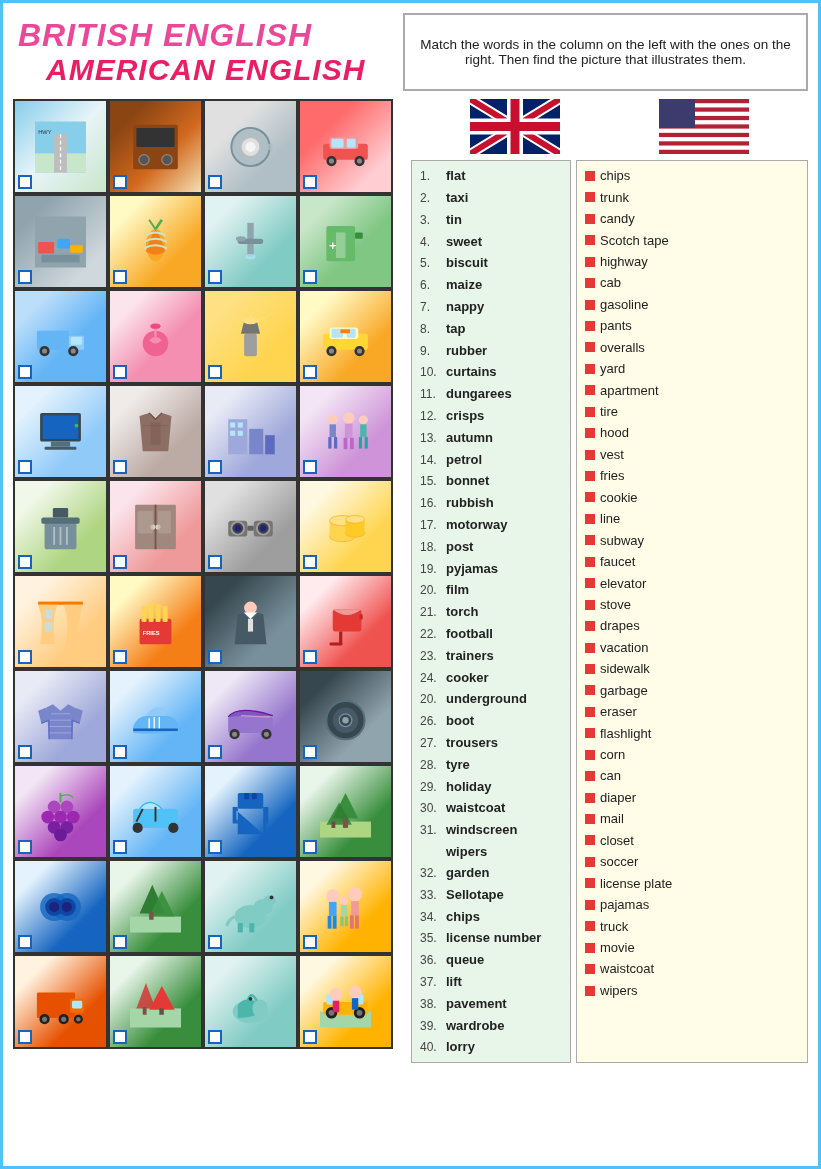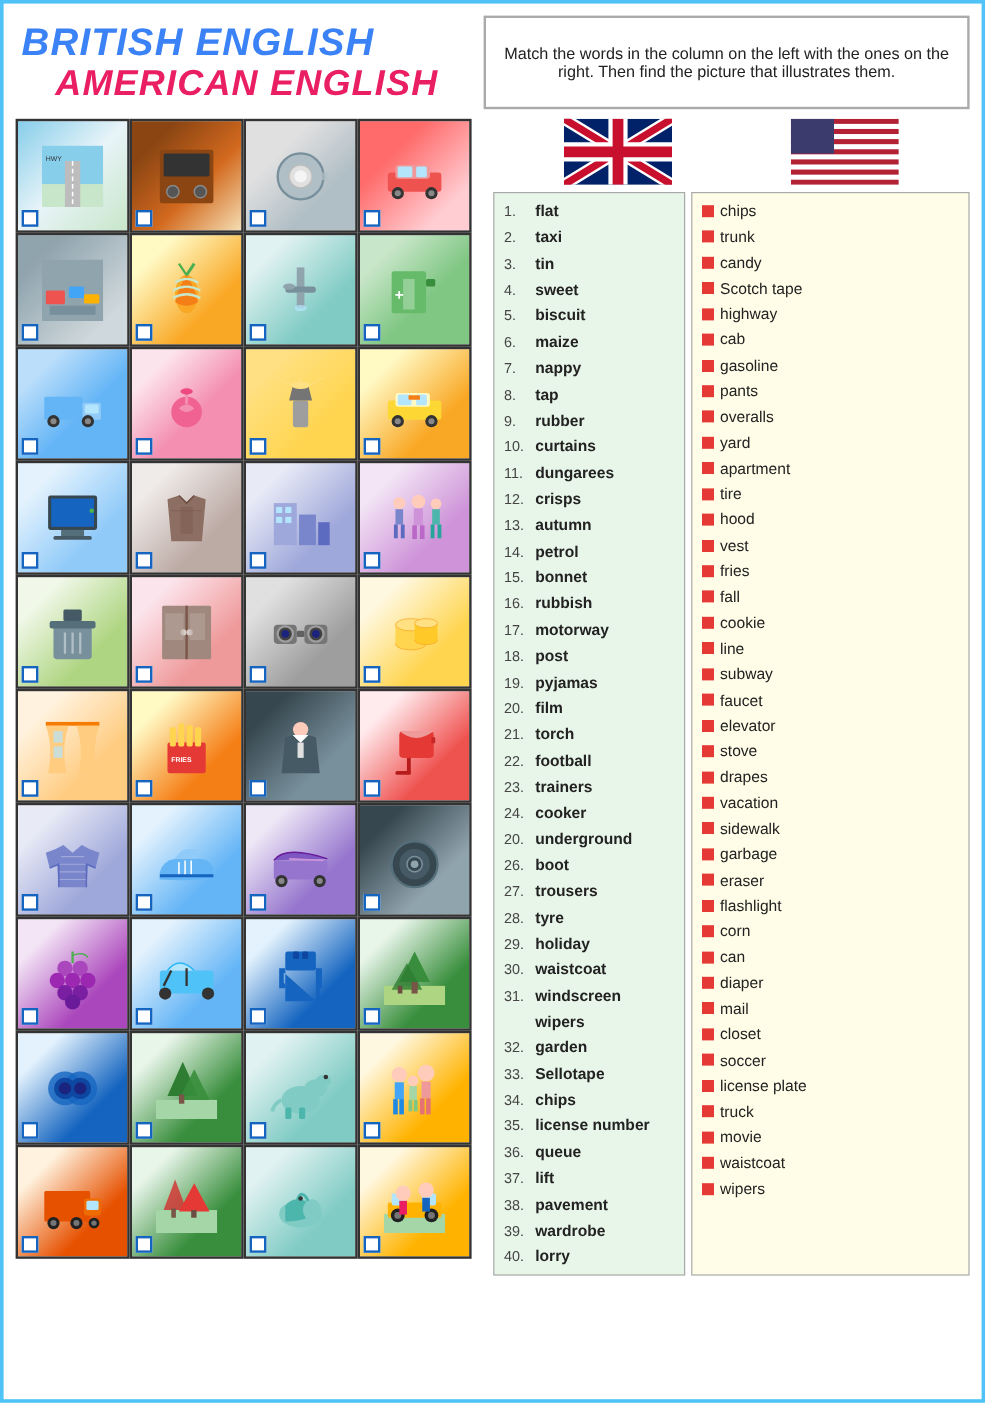--- a/index.html
+++ b/index.html
@@ -17,21 +17,21 @@
       gap: 10px;
       margin-bottom: 8px;
     }
     .title-block {
       width: 380px;
       padding: 5px;
     }
     .title-british {
       font-size: 32px;
       font-weight: 900;
-      color: #3b82f6;
+      color: #ec4899;
       font-style: italic;
       text-transform: uppercase;
       letter-spacing: 1px;
       line-height: 1.1;
     }
     .title-american {
       font-size: 30px;
       font-weight: 900;
       color: #e91e63;
       font-style: italic;
@@ -1025,24 +1025,20 @@
           <div class="am-item">
             <span class="red-square"></span>
             <span class="word-text">vest</span>
           </div>
           <div class="am-item">
             <span class="red-square"></span>
             <span class="word-text">fries</span>
           </div>
           <div class="am-item">
             <span class="red-square"></span>
-            <span class="word-text">fall</span>
-          </div>
-          <div class="am-item">
-            <span class="red-square"></span>
             <span class="word-text">cookie</span>
           </div>
           <div class="am-item">
             <span class="red-square"></span>
             <span class="word-text">line</span>
           </div>
           <div class="am-item">
             <span class="red-square"></span>
             <span class="word-text">subway</span>
           </div>
@@ -1102,20 +1098,24 @@
             <span class="red-square"></span>
             <span class="word-text">closet</span>
           </div>
           <div class="am-item">
             <span class="red-square"></span>
             <span class="word-text">soccer</span>
           </div>
           <div class="am-item">
             <span class="red-square"></span>
             <span class="word-text">license plate</span>
+          </div>
+          <div class="am-item">
+            <span class="red-square"></span>
+            <span class="word-text">pajamas</span>
           </div>
           <div class="am-item">
             <span class="red-square"></span>
             <span class="word-text">truck</span>
           </div>
           <div class="am-item">
             <span class="red-square"></span>
             <span class="word-text">movie</span>
           </div>
           <div class="am-item">

